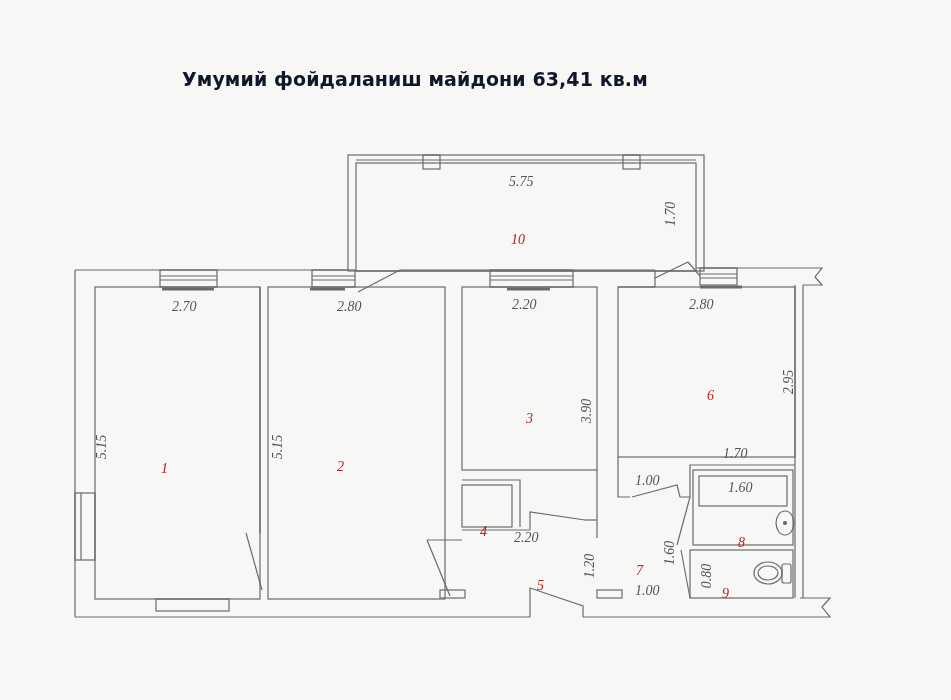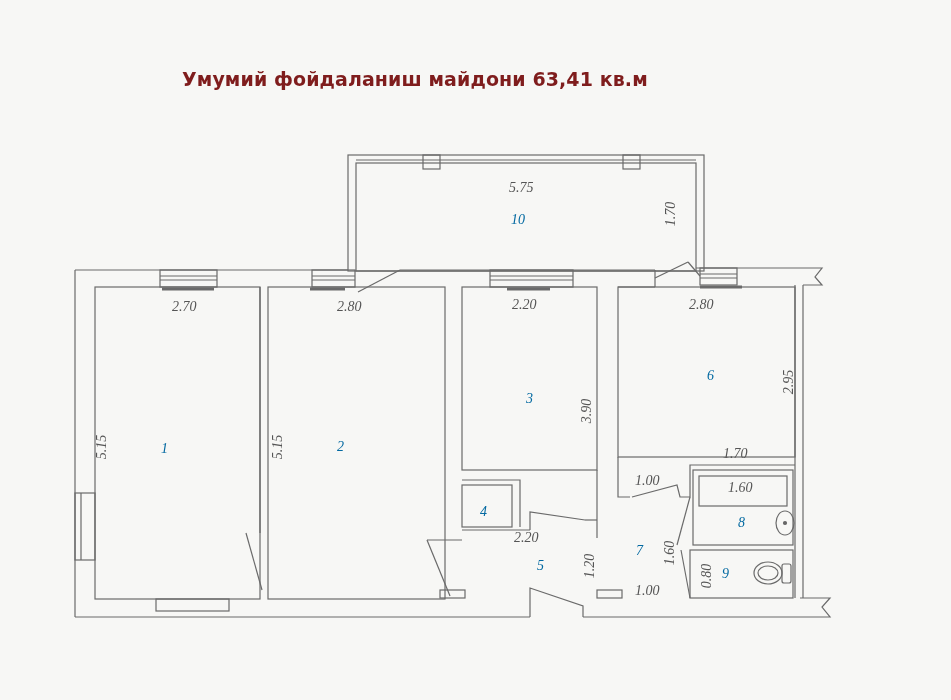--- a/index.html
+++ b/index.html
@@ -5,31 +5,31 @@
   html, body { margin: 0; padding: 0; }
   body {
     width: 951px; height: 700px; overflow: hidden;
     background: #f7f7f5;
     position: relative;
     font-family: "Liberation Serif", serif;
   }
   .title {
     position: absolute; left: 182px; top: 68px;
     font-family: "DejaVu Sans", sans-serif;
-    font-weight: bold; font-size: 19px; color: #7f1d1d;
+    font-weight: bold; font-size: 19px; color: #0f172a;
     letter-spacing: 0.1px; white-space: nowrap;
   }
   svg.plan { position: absolute; left: 0; top: 0; }
   .lbl {
     position: absolute;
     font-family: "Liberation Serif", serif;
     font-style: italic; font-size: 14px; color: #555;
     white-space: nowrap; line-height: 1;
   }
-  .room { font-size: 14px; color: #0369a1; }
+  .room { font-size: 14px; color: #b91c1c; margin-top: 20px; }
   .vert { transform: rotate(-90deg); transform-origin: center center; }
 </style>
 </head>
 <body>
 
 <div class="title">Умумий фойдаланиш майдони 63,41 кв.м</div>
 
 <svg class="plan" width="951" height="700" viewBox="0 0 951 700" fill="none" stroke="#6a6a6a" stroke-width="1.2">
 
   <g>
@@ -159,14 +159,14 @@
 <span class="lbl" style="left:514px;top:531px">2.20</span>
 <span class="lbl vert" style="left:578px;top:559px">1.20</span>
 <span class="lbl" style="left:689px;top:298px">2.80</span>
 <span class="lbl vert" style="left:777px;top:375px">2.95</span>
 <span class="lbl" style="left:635px;top:474px">1.00</span>
 <span class="lbl vert" style="left:658px;top:546px">1.60</span>
 <span class="lbl" style="left:635px;top:584px">1.00</span>
 <span class="lbl" style="left:723px;top:447px">1.70</span>
 <span class="lbl" style="left:728px;top:481px">1.60</span>
 <span class="lbl vert" style="left:695px;top:569px">0.80</span>
-<span class="lbl" style="left:509px;top:181px">5.75</span>
+<span class="lbl" style="left:509px;top:175px">5.75</span>
 <span class="lbl vert" style="left:659px;top:207px">1.70</span>
 
 </body></html>

